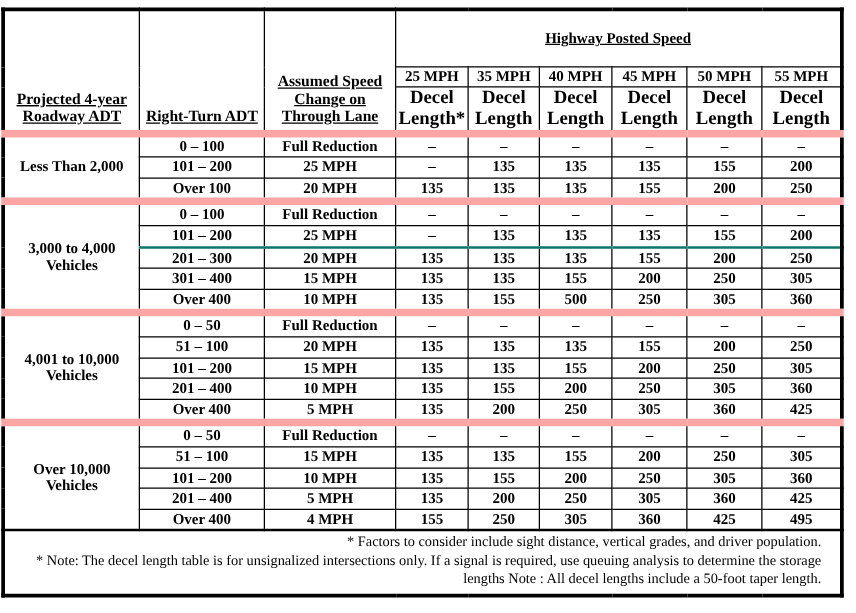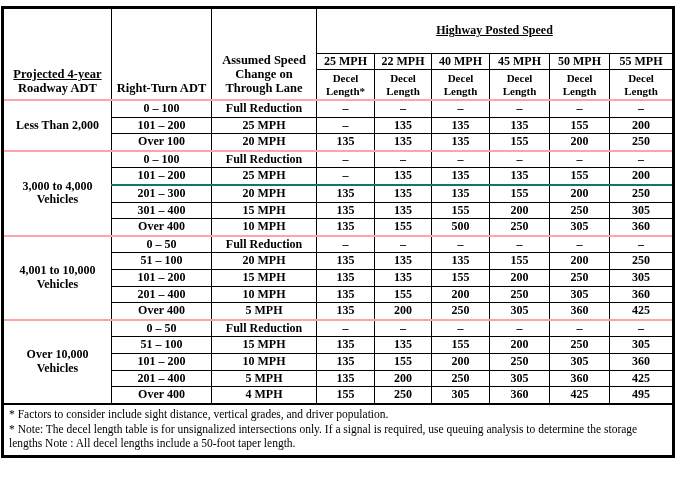--- a/index.html
+++ b/index.html
@@ -29,51 +29,52 @@
     padding: 0;
     font-size: 12px;
     line-height: 1.12;
     overflow: hidden;
   }
   
   tr.top-row th.side-head {
     vertical-align: bottom;
     padding-bottom: 4px;
     font-size: 12.5px;
+    text-decoration: underline;
   }
   th.hps {
     height: 44px;
     vertical-align: bottom;
     padding-bottom: 3px;
     font-size: 12.5px;
     text-decoration: underline;
   }
   tr.speeds-row th { height: 15px; font-size: 12px; }
-  tr.decels-row th { height: 29px; font-size: 11px; }
+  tr.decels-row th { height: 29px; font-size: 15px; }
   .pre { white-space: pre-line; }
   .ul { text-decoration: underline; }
   
   tbody td { height: 15.6px; font-size: 12px; }
   td.group-label {
     white-space: pre-line;
     font-size: 12px;
     vertical-align: middle;
     margin-left: 36px;
   }
-  tr.group-start td { border-top: 2px solid #fca5a5; }
+  tr.group-start td { border-top: 6px solid #fca5a5; }
   tr.thick-top td { border-top: 2px solid #0f766e; }
   
   tfoot td.footnote-cell {
     border-top: 2px solid #000;
     font-weight: normal;
-    text-align: left;
+    text-align: right;
     vertical-align: top;
     font-size: 11.5px;
     line-height: 1.22;
-    padding: 2px 5px 4px 5px;
+    padding: 2px 15px 4px 5px;
     height: 40px;
   }
   .footnote-line { margin: 0 0 1px 0; }
 </style>
 </head>
 <body>
 
 <div class="page">
   <table class="decel">
     <colgroup>
@@ -94,21 +95,21 @@
           <span>Roadway ADT</span>
         </th>
         <th rowspan="3" class="side-head">Right-Turn ADT</th>
         <th rowspan="3" class="side-head pre">Assumed Speed
 Change on
 Through Lane</th>
         <th colspan="6" class="hps">Highway Posted Speed</th>
       </tr>
       <tr class="speeds-row">
         <th>25 MPH</th>
-        <th>22 MPH</th>
+        <th>35 MPH</th>
         <th>40 MPH</th>
         <th>45 MPH</th>
         <th>50 MPH</th>
         <th>55 MPH</th>
       </tr>
       <tr class="decels-row">
         <th class="pre">Decel
 Length*</th>
         <th class="pre">Decel
 Length</th>

